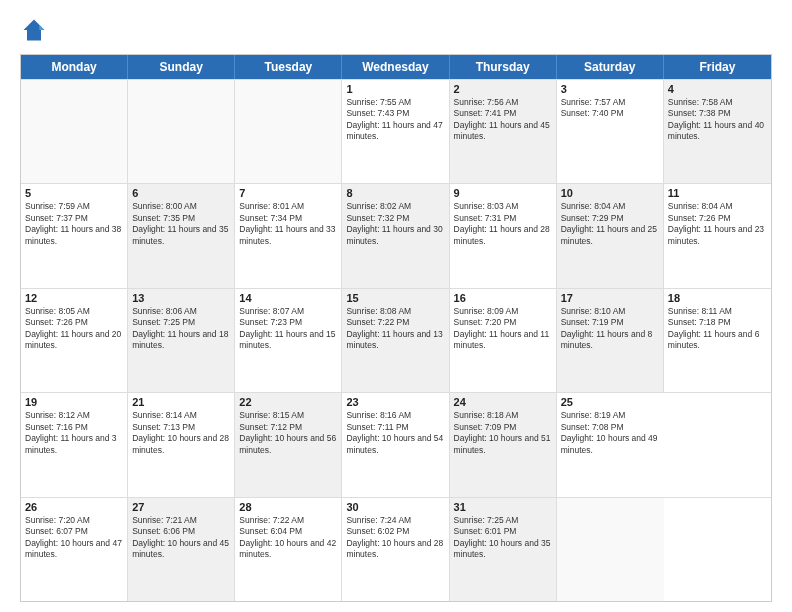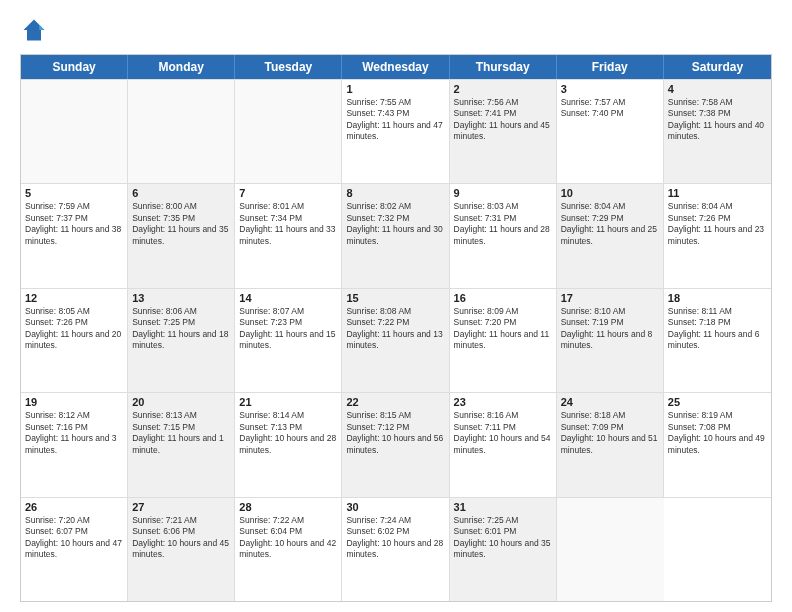--- a/index.html
+++ b/index.html
@@ -123,27 +123,27 @@
       </div>
     </div>
     <div class="title-area">
       <div class="month-title"></div>
       <div class="location"></div>
     </div>
   </div>
 
   <div class="calendar">
     <div class="cal-header-row">
-    <div class="cal-header-cell">Sunday</div>
-        <div class="cal-header-cell">Monday</div>
+    <div class="cal-header-cell">Monday</div>
+        <div class="cal-header-cell">Sunday</div>
         <div class="cal-header-cell">Tuesday</div>
         <div class="cal-header-cell">Wednesday</div>
         <div class="cal-header-cell">Thursday</div>
+        <div class="cal-header-cell">Saturday</div>
         <div class="cal-header-cell">Friday</div>
-        <div class="cal-header-cell">Saturday</div>
       </div>
     <div class="cal-body">
     <div class="cal-row">
           <div class="cal-cell empty"></div>
           <div class="cal-cell empty"></div>
           <div class="cal-cell empty"></div>
           <div class="cal-cell">
             <div class="day-num">1</div>
             <div class="cell-line">Sunrise: 7:55 AM</div>
             <div class="cell-line">Sunset: 7:43 PM</div>
@@ -255,26 +255,20 @@
             <div class="cell-line">Daylight: 11 hours and 6 minutes.</div>
           </div>
         </div>
         <div class="cal-row">
           <div class="cal-cell">
             <div class="day-num">19</div>
             <div class="cell-line">Sunrise: 8:12 AM</div>
             <div class="cell-line">Sunset: 7:16 PM</div>
             <div class="cell-line">Daylight: 11 hours and 3 minutes.</div>
           </div>
-          <div class="cal-cell shaded">
-            <div class="day-num">20</div>
-            <div class="cell-line">Sunrise: 8:13 AM</div>
-            <div class="cell-line">Sunset: 7:15 PM</div>
-            <div class="cell-line">Daylight: 11 hours and 1 minute.</div>
-          </div>
           <div class="cal-cell">
             <div class="day-num">21</div>
             <div class="cell-line">Sunrise: 8:14 AM</div>
             <div class="cell-line">Sunset: 7:13 PM</div>
             <div class="cell-line">Daylight: 10 hours and 28 minutes.</div>
           </div>
           <div class="cal-cell shaded">
             <div class="day-num">22</div>
             <div class="cell-line">Sunrise: 8:15 AM</div>
             <div class="cell-line">Sunset: 7:12 PM</div>

